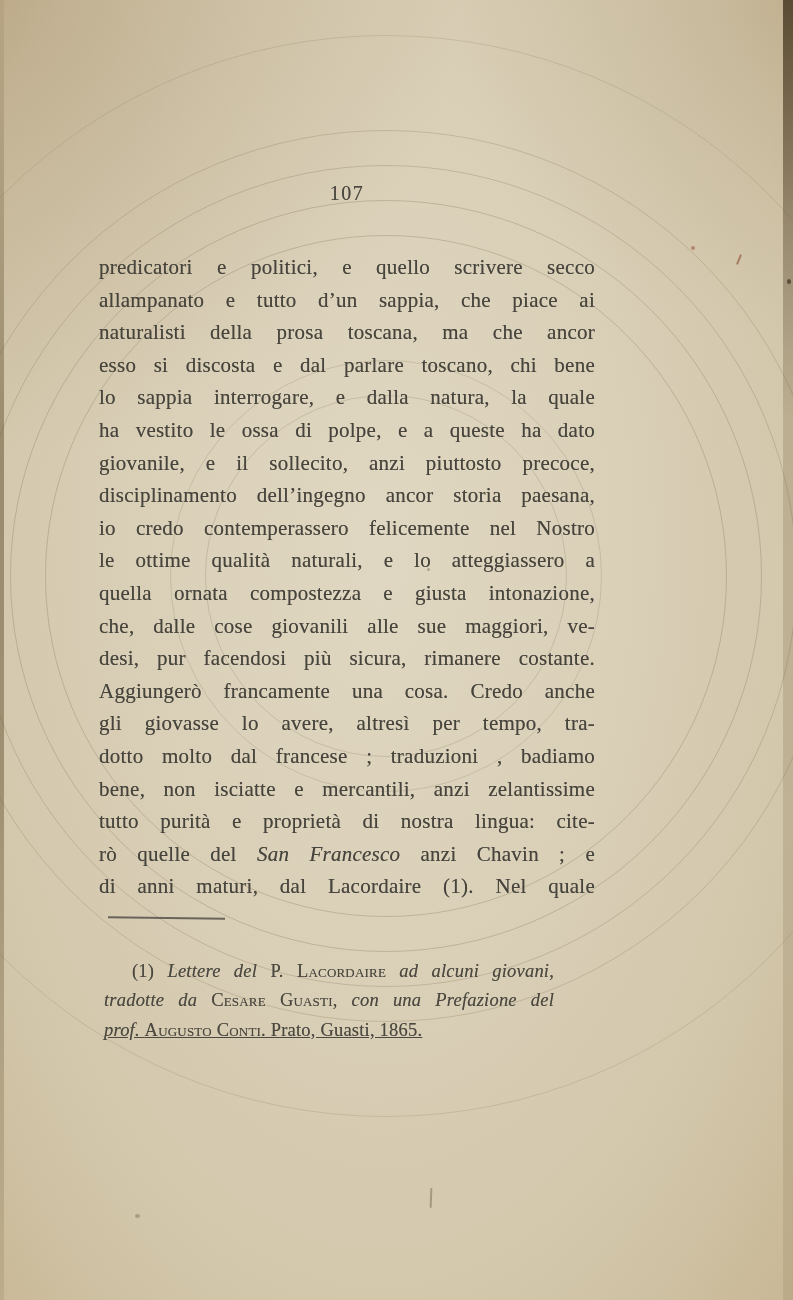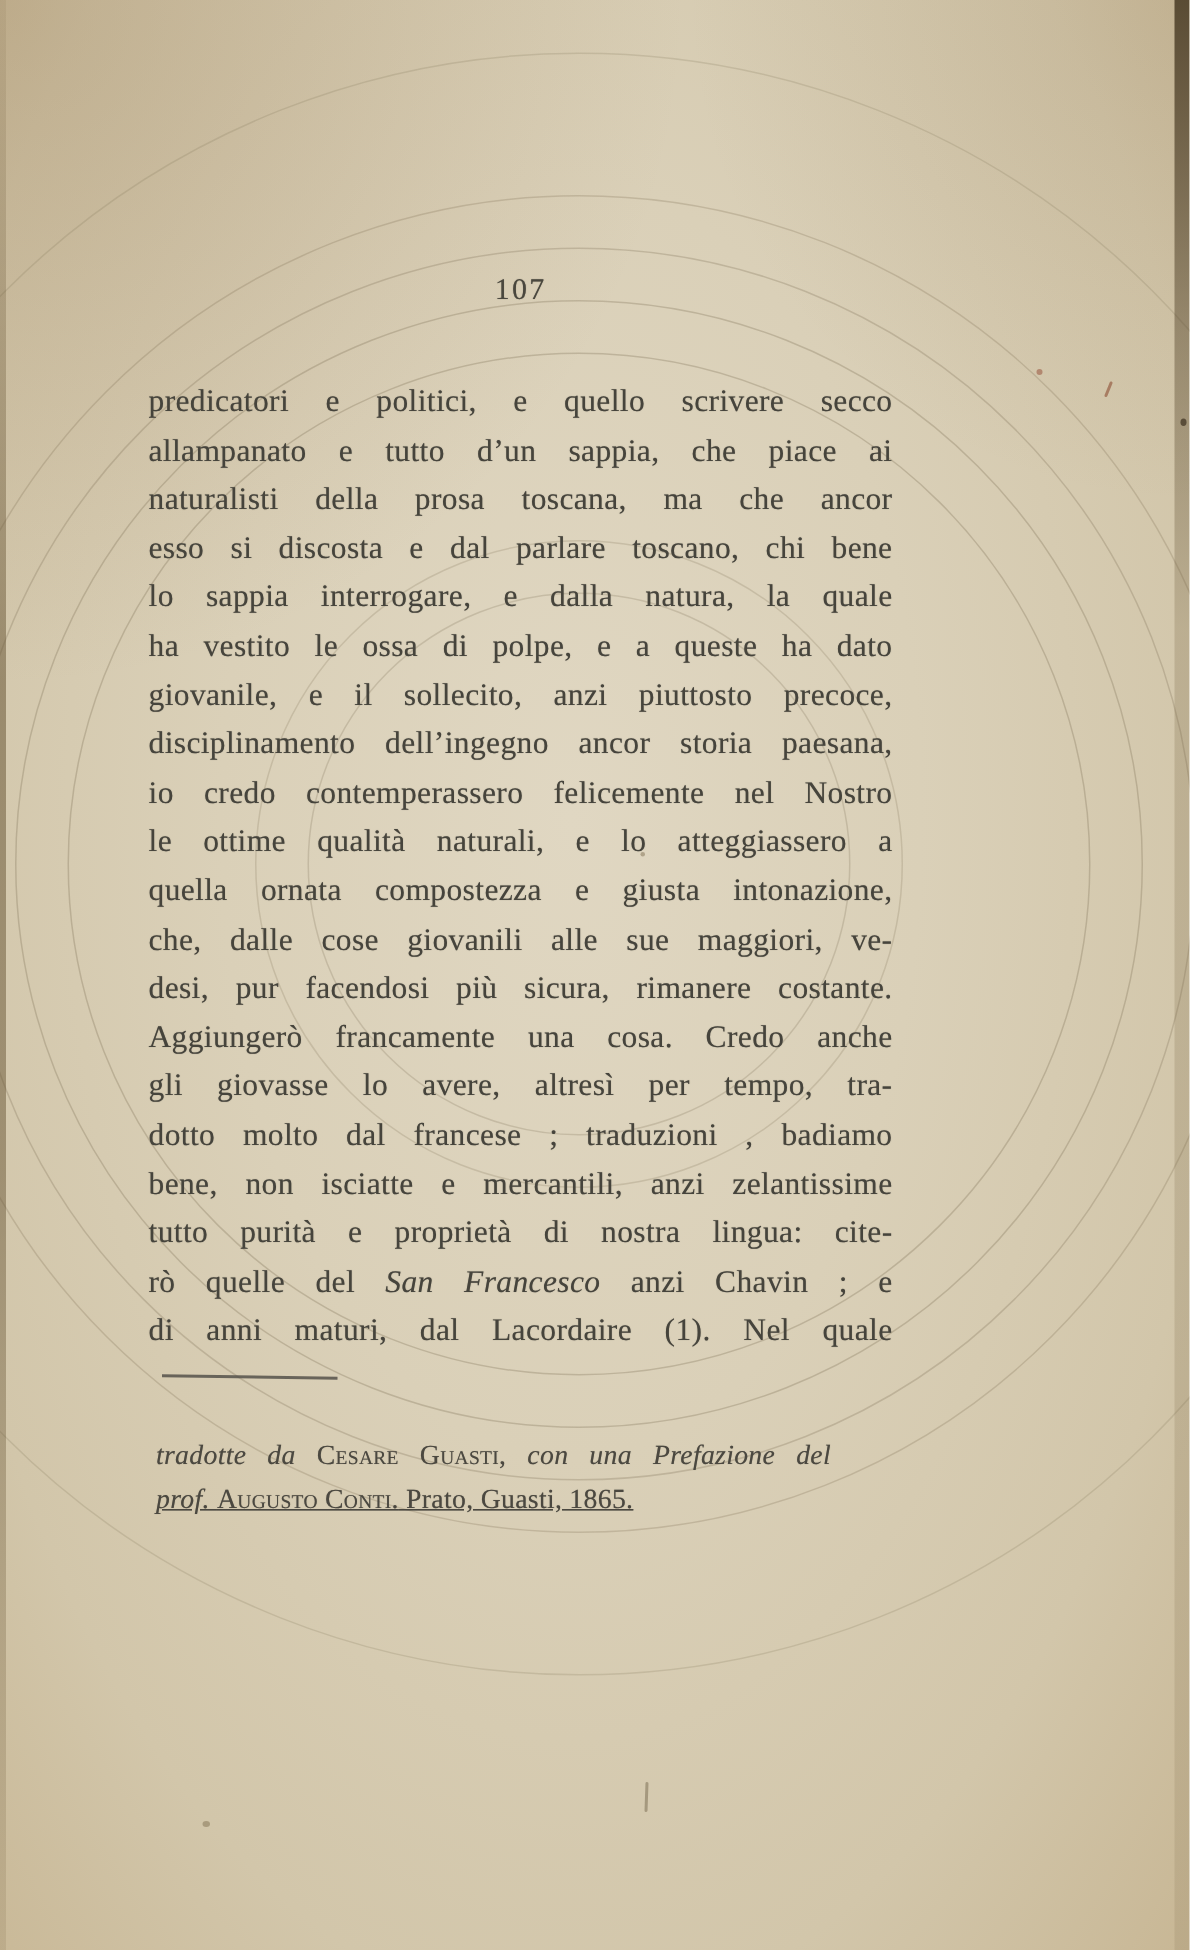--- a/index.html
+++ b/index.html
@@ -123,20 +123,23 @@
     <div class="bl">tutto purità e proprietà di nostra lingua: cite-</div>
     <div class="bl">
       <span>rò quelle del </span><span class="it">San Francesco</span><span> anzi Chavin ; e</span>
     </div>
     <div class="bl">di anni maturi, dal Lacordaire (1). Nel quale</div>
   </div>
 
   <div class="footnote-rule"></div>
 
   <div class="footnote">
+    <div class="fl first">
+      <span>(1) </span><span class="it">Lettere del </span><span>P. </span><span class="sc">Lacordaire</span><span class="it"> ad alcuni giovani,</span>
+    </div>
     <div class="fl">
       <span class="it">tradotte da </span><span class="sc">Cesare Guasti,</span><span class="it"> con una Prefazione del</span>
     </div>
     <div class="fl last">
       <span class="it">prof. </span><span class="sc">Augusto Conti.</span><span> Prato, Guasti, 1865.</span>
     </div>
   </div>
 
   <div class="speck sp1"></div>
   <div class="speck sp2"></div>

